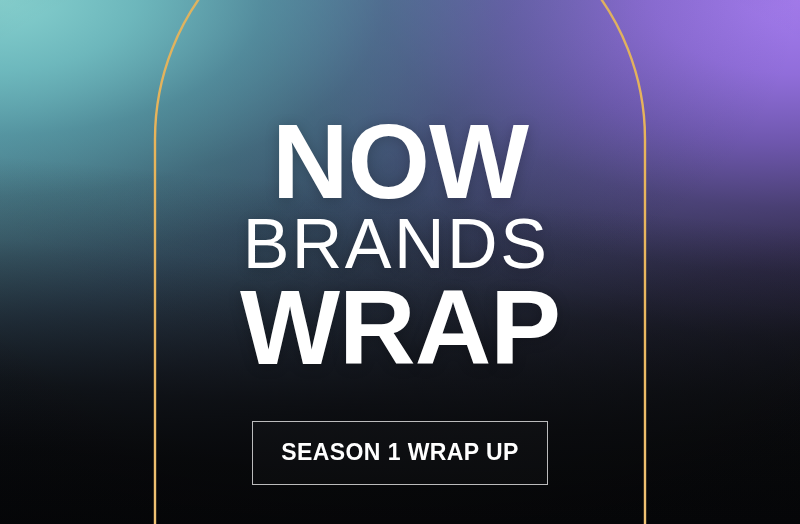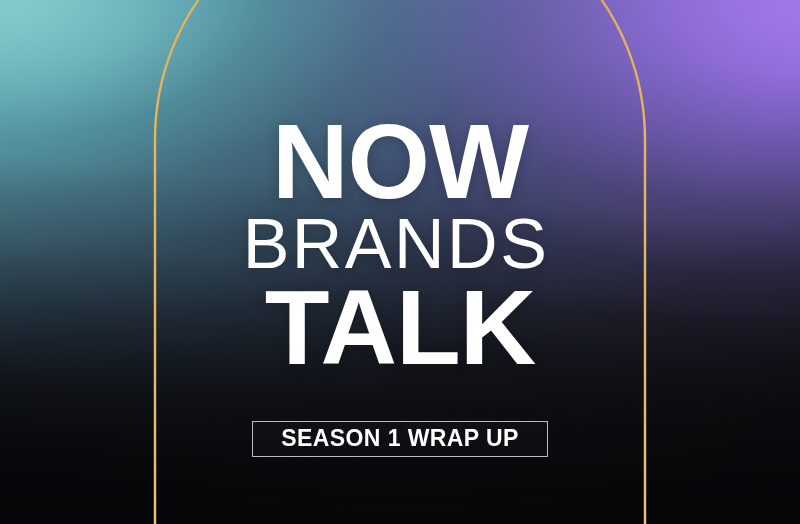--- a/index.html
+++ b/index.html
@@ -125,21 +125,21 @@
     line-height: 1.02;
     margin: 2px 8px 1px 0;
     text-shadow: 0 2px 12px rgba(0,0,0,0.22);
   }
   .line-talk { margin-top: 1px; }
 
   
   .badge {
     margin-top: 48px;
     width: 296px;
-    height: 36px;
+    height: 64px;
     box-sizing: border-box;
     border: 1.5px solid rgba(255,255,255,0.72);
     background: rgba(255,255,255,0.018);
     display: flex;
     align-items: center;
     justify-content: center;
     cursor: pointer;
   }
   .badge-label {
     color: #ffffff;
@@ -172,21 +172,21 @@
       </linearGradient>
     </defs>
     <path d="M 155 524 L 155 139 A 245 245 0 0 1 645 139 L 645 524" fill="none" stroke="url(#goldGrad)" stroke-width="2.4" stroke-linecap="butt"></path>
   </svg>
 
   <div class="content">
 
     <div class="wordmark">
       <div class="line-now">NOW</div>
       <div class="line-brands">BRANDS</div>
-      <div class="line-talk">TALK</div>
+      <div class="line-talk">WRAP</div>
     </div>
 
     <div class="badge">
       <span class="badge-label">SEASON 1 WRAP UP</span>
     </div>
 
   </div>
 </div>
 
 </body></html>

